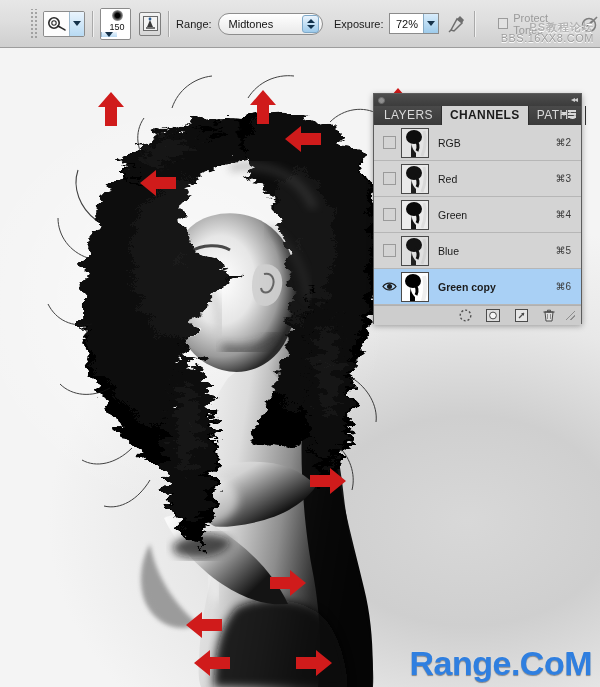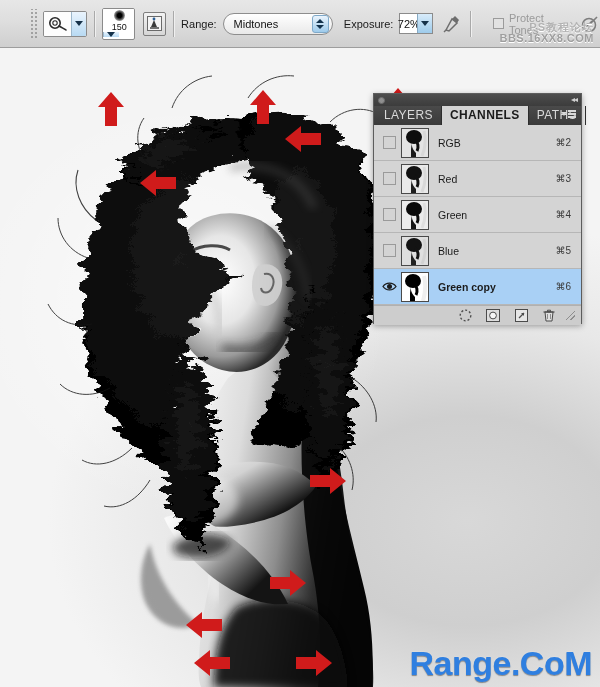--- a/index.html
+++ b/index.html
@@ -89,21 +89,21 @@
   }
   .spin-up { width: 0; height: 0; border-left: 4px solid transparent;
              border-right: 4px solid transparent; border-bottom: 4px solid #11314b; }
   .spin-dn { width: 0; height: 0; border-left: 4px solid transparent;
              border-right: 4px solid transparent; border-top: 4px solid #11314b; }
 
   .numfield {
     display: flex; align-items: stretch; height: 21px;
     border: 1px solid #8b8b8b; background: #fff;
   }
-  .nf-val { width: 17px; font-size: 11px; color: #111; display: flex;
+  .nf-val { width: 33px; font-size: 11px; color: #111; display: flex;
             align-items: center; justify-content: center; background: #fff; }
   .nf-arrow { width: 15px; background: linear-gradient(to bottom, #d8ecfb, #9ecbeb);
               border-left: 1px solid #87aac4; display: flex; align-items: center; justify-content: center; }
 
   .chk-row { display: flex; align-items: center; gap: 5px; padding-left: 16px; }
   .chk-box { width: 11px; height: 11px; border: 1px solid #9b9b9b; background: #e2e2e2; }
   .chk-lbl { font-size: 11px; color: #9a9a9a; }
 
   
   .canvas {
@@ -191,21 +191,21 @@
                 linear-gradient(135deg, transparent 70%, #8e8e8e 70%, #8e8e8e 78%, transparent 78%);
   }
 
   
   .wm-top {
     position: absolute; right: 6px; top: 22px; z-index: 40;
     text-align: right; line-height: 11px; pointer-events: none;
   }
   .wm-top .l1 { font-size: 11px; color: #b2b2b2; font-weight: bold;
                 text-shadow: 0 1px 0 #fff; letter-spacing: 1px; }
-  .wm-top .l2 { font-size: 11px; color: #9e9e9e; font-weight: bold;
+  .wm-top .l2 { font-size: 11px; color: #9e9e9e; font-weight: normal;
                 text-shadow: 0 1px 0 #fff; letter-spacing: .5px; }
   .wm-bottom {
     position: absolute; right: 8px; bottom: 4px; z-index: 40;
     font-size: 34px; font-weight: bold; letter-spacing: -.5px;
     color: #2f7fe0; pointer-events: none;
     text-shadow: 0 0 2px rgba(255,255,255,.35), 0 1px 1px rgba(0,0,0,.45);
   }
 </style>
 </head>
 <body>

